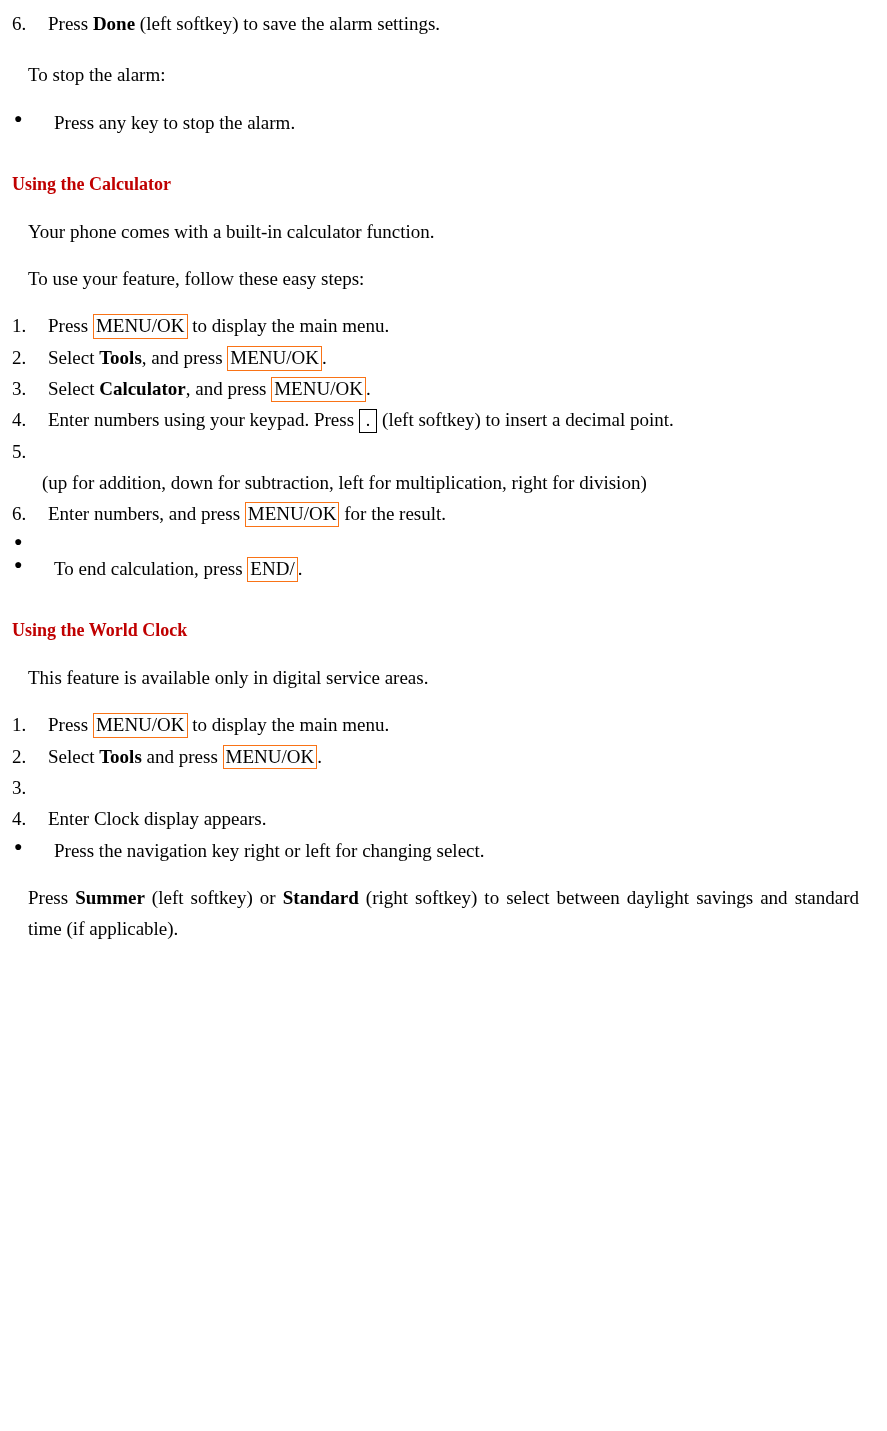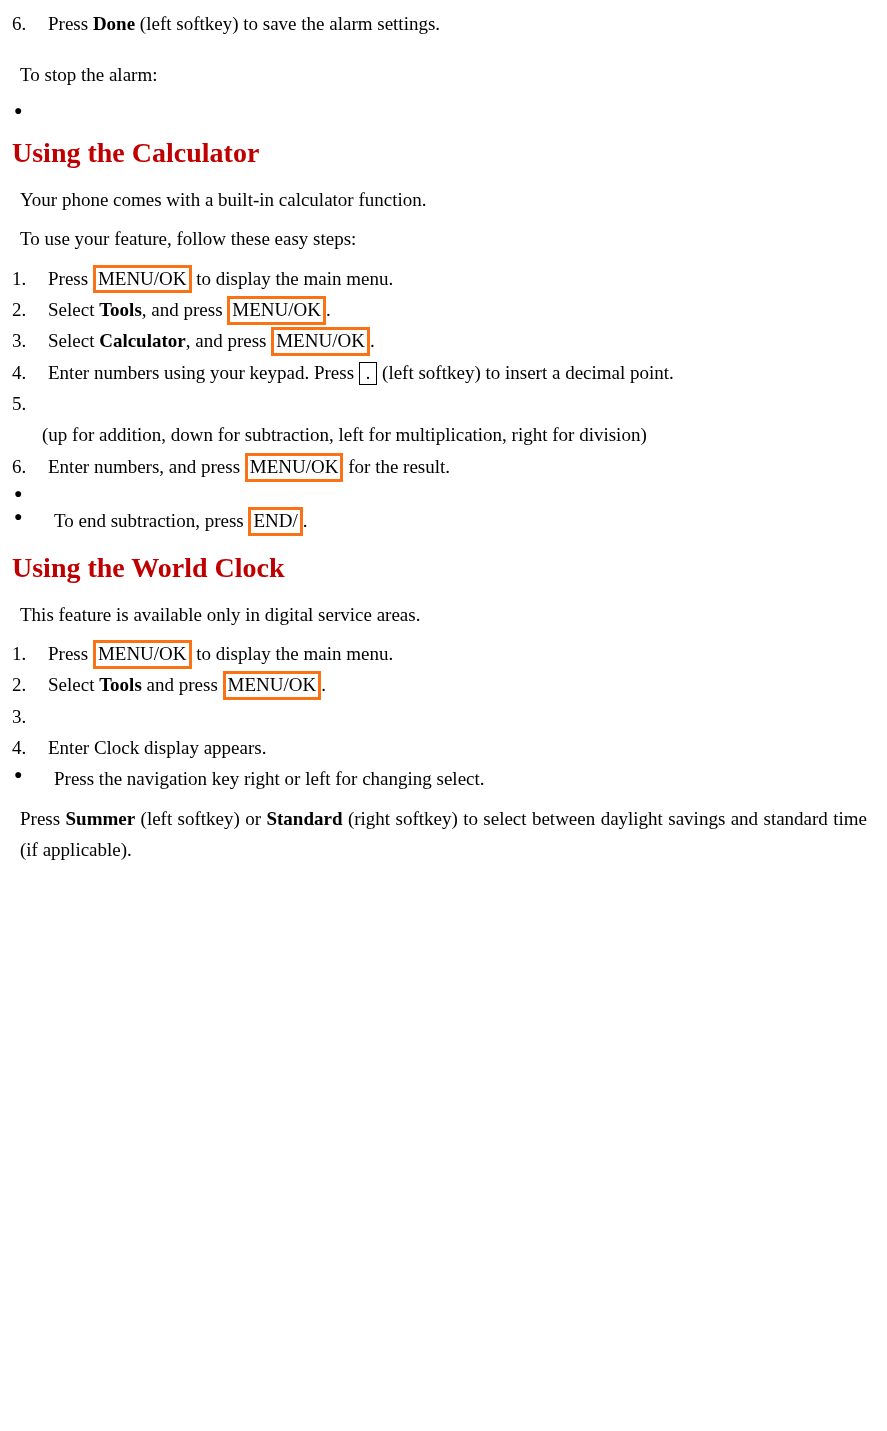--- a/index.html
+++ b/index.html
@@ -8,38 +8,38 @@
       line-height: 1.65;
       margin: 0;
       padding: 8px 12px 40px 12px;
       color: #000;
       width: 863px;
     }
     .bold {
       font-weight: bold;
     }
     .boxed {
-      border: 3px solid #f97316;
+      border: 1px solid #f97316;
       padding: 0 2px;
       display: inline-block;
       line-height: 1.2;
     }
     .boxed-small {
       border: 1px solid #000;
       padding: 0 6px;
       display: inline-block;
       line-height: 1.2;
       font-size: 18px;
       vertical-align: baseline;
     }
     .section-heading {
       color: #c00000;
       font-weight: bold;
-      font-size: 28px;
-      margin-top: 8px;
+      font-size: 18px;
+      margin-top: 32px;
       margin-bottom: 2px;
     }
     .item-6 {
       margin: 0 0 20px 0;
     }
     .numbered, .bulleted {
       display: flex;
     }
     .numbered .marker {
       width: 36px;
@@ -49,21 +49,21 @@
       width: 40px;
       flex-shrink: 0;
       text-align: left;
       padding-left: 2px;
       font-size: 14px;
     }
     .indent {
       padding-left: 30px;
     }
     .para {
-      margin: 8px;
+      margin: 16px;
     }
     .page-number {
       text-align: center;
       margin-top: 560px;
       font-family: Arial, sans-serif;
       font-size: 18px;
     }
     .justify {
       text-align: justify;
     }
@@ -74,20 +74,21 @@
 <div class="numbered item-6">
   <span class="marker">6.</span>
   <span>
     <span>Press </span><span class="bold">Done</span><span> (left softkey) to save the alarm settings.</span>
   </span>
 </div>
 
 <p class="para">To stop the alarm:</p>
 <div class="bulleted">
   <span class="marker">●</span>
+  <span>Press any key to stop the alarm.</span>
 </div>
 
 <div class="section-heading">Using the Calculator</div>
 <p class="para">Your phone comes with a built-in calculator function.</p>
 <p class="para">To use your feature, follow these easy steps:</p>
 
 <div class="numbered">
   <span class="marker">1.</span>
   <span>
     <span>Press </span><span class="boxed">MENU/OK</span><span> to display the main menu.</span>
@@ -127,21 +128,21 @@
   </span>
 </div>
 
 <div class="bulleted">
   <span class="marker">●</span>
 </div>
 
 <div class="bulleted">
   <span class="marker">●</span>
   <span>
-    <span>To end subtraction, press </span><span class="boxed">END/</span><span>.</span>
+    <span>To end calculation, press </span><span class="boxed">END/</span><span>.</span>
   </span>
 </div>
 
 <div class="section-heading">Using the World Clock</div>
 <p class="para">This feature is available only in digital service areas.</p>
 
 <div class="numbered">
   <span class="marker">1.</span>
   <span>
     <span>Press </span><span class="boxed">MENU/OK</span><span> to display the main menu.</span>

